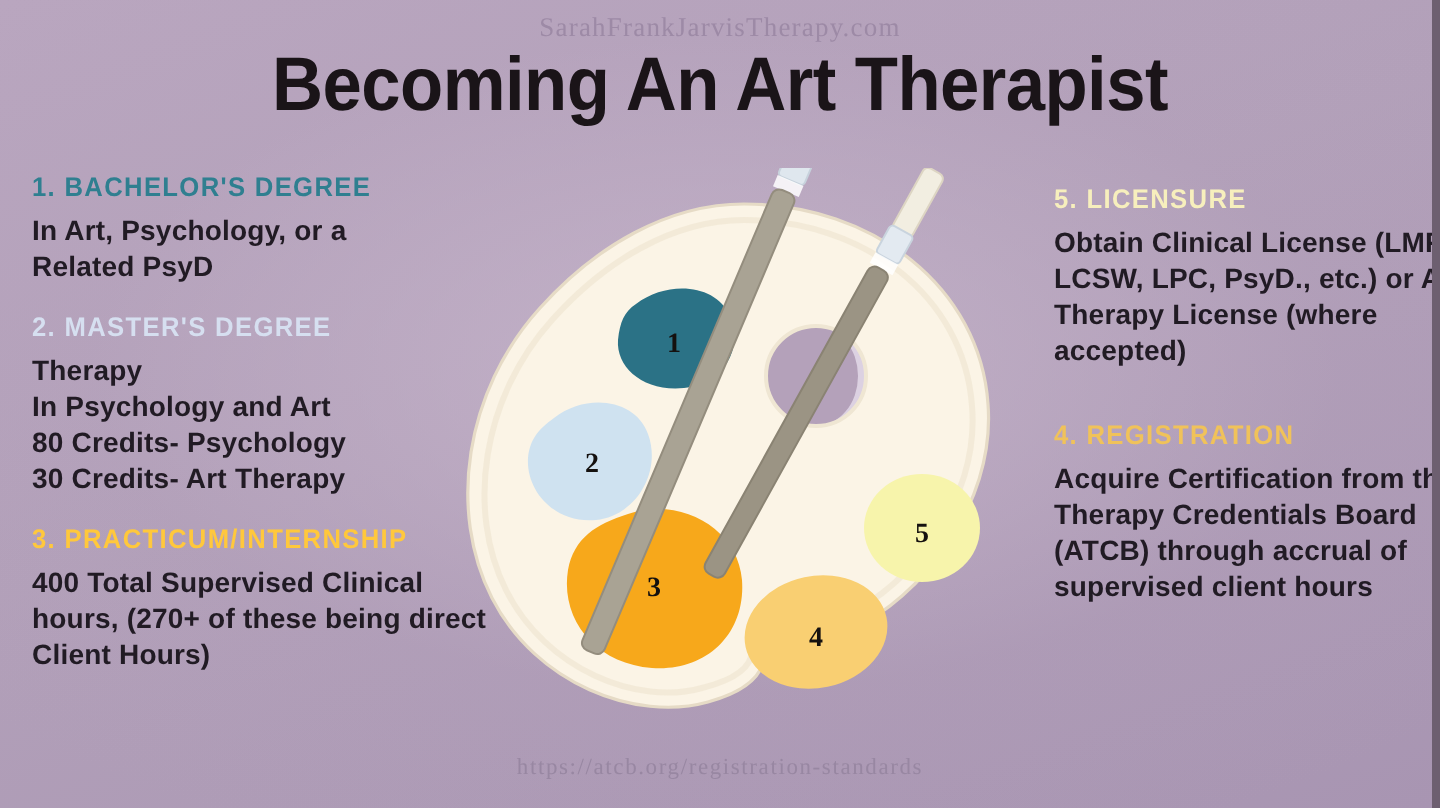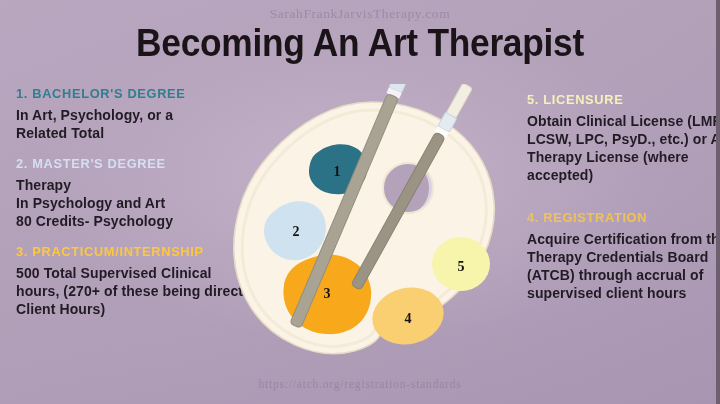--- a/index.html
+++ b/index.html
@@ -117,37 +117,38 @@
 
   <div class="site-url">SarahFrankJarvisTherapy.com</div>
   <div class="title">Becoming An Art Therapist</div>
 
   <div class="col col-left">
 
     <div class="block">
       <div class="head h-teal">1. BACHELOR'S DEGREE</div>
       <div class="body-text">
         <div>In Art, Psychology, or a</div>
-        <div>Related Total</div>
+        <div>Related PsyD</div>
       </div>
     </div>
 
     <div class="block">
       <div class="head h-blue">2. MASTER'S DEGREE</div>
       <div class="body-text">
         <div>Therapy</div>
         <div>In Psychology and Art</div>
         <div>80 Credits- Psychology</div>
+        <div>30 Credits- Art Therapy</div>
       </div>
     </div>
 
     <div class="block">
       <div class="head h-yellow">3. PRACTICUM/INTERNSHIP</div>
       <div class="body-text">
-        <div>500 Total Supervised Clinical</div>
+        <div>400 Total Supervised Clinical</div>
         <div>hours, (270+ of these being direct</div>
         <div>Client Hours)</div>
       </div>
     </div>
 
   </div>
 
   <div class="col col-right">
 
     <div class="block" style="margin-bottom:26px;">

